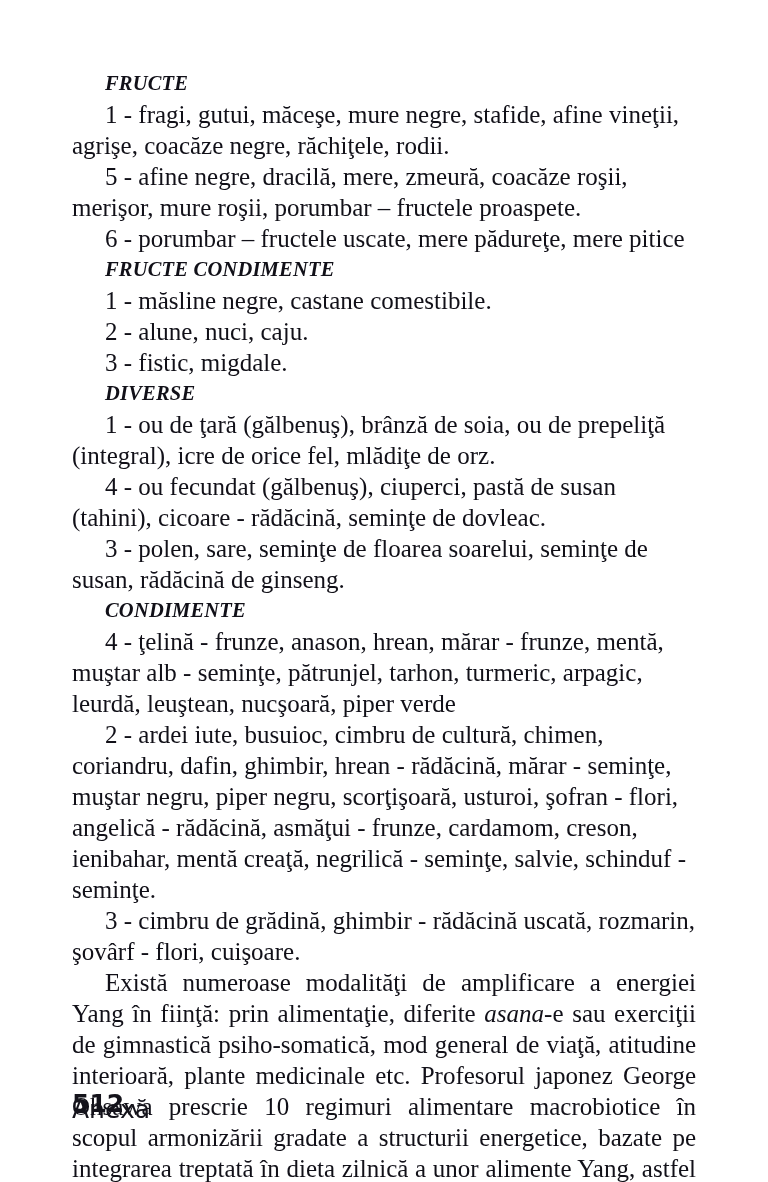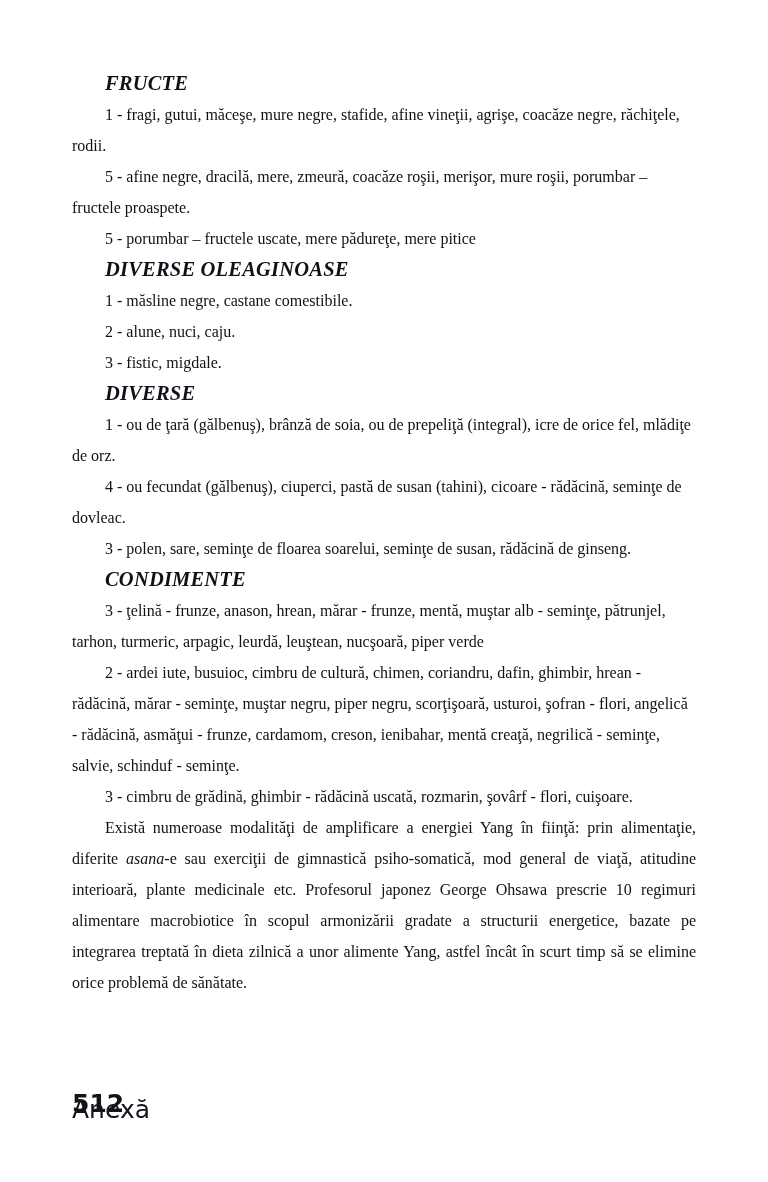--- a/index.html
+++ b/index.html
@@ -32,21 +32,21 @@
     font-weight: bold;
     font-style: italic;
     font-size: 20.5px;
     line-height: 31px;
     letter-spacing: 0.2px;
     text-indent: 33px;
     margin: 0;
     white-space: pre;
   }
   .para {
-    font-size: 16px;
+    font-size: 25px;
     line-height: 31px;
     margin: 0;
     text-indent: 33px;
     text-align: justify;
     text-justify: inter-word;
     hyphens: none;
     word-spacing: 0px;
   }
   .para.nojust {
     text-align: left;
@@ -84,31 +84,31 @@
 </head>
 <body>
 
 <div class="page">
 
   <div class="content">
     <div id="body-blocks">
         <p class="heading">FRUCTE</p>
         <p class="para nojust">1 - fragi, gutui, măceşe, mure negre, stafide, afine vineţii, agrişe, coacăze negre, răchiţele, rodii.</p>
         <p class="para nojust">5 - afine negre, dracilă, mere, zmeură, coacăze roşii, merişor, mure roşii, porumbar – fructele proaspete.</p>
-        <p class="para nojust">5 - porumbar – fructele uscate, mere pădureţe, mere pitice</p>
-        <p class="heading">DIVERSE OLEAGINOASE</p>
+        <p class="para nojust">6 - porumbar – fructele uscate, mere pădureţe, mere pitice</p>
+        <p class="heading">FRUCTE CONDIMENTE</p>
         <p class="para nojust">1 - măsline negre, castane comestibile.</p>
         <p class="para nojust">2 - alune, nuci, caju.</p>
         <p class="para nojust">3  - fistic, migdale.</p>
         <p class="heading">DIVERSE</p>
         <p class="para nojust">1 - ou de ţară (gălbenuş), brânză de soia, ou de prepeliţă (integral), icre de orice fel, mlădiţe de orz.</p>
         <p class="para nojust">4 - ou fecundat (gălbenuş), ciuperci, pastă de susan (tahini), cicoare - rădăcină, seminţe de dovleac.</p>
         <p class="para nojust">3 - polen, sare, seminţe de floarea soarelui, seminţe de susan, rădăcină de ginseng.</p>
         <p class="heading">CONDIMENTE</p>
-        <p class="para nojust">3 - ţelină - frunze, anason, hrean, mărar - frunze, mentă, muştar alb - seminţe, pătrunjel, tarhon, turmeric, arpagic, leurdă, leuştean, nucşoară, piper verde</p>
+        <p class="para nojust">4 - ţelină - frunze, anason, hrean, mărar - frunze, mentă, muştar alb - seminţe, pătrunjel, tarhon, turmeric, arpagic, leurdă, leuştean, nucşoară, piper verde</p>
         <p class="para nojust">2 - ardei iute, busuioc, cimbru de cultură, chimen, coriandru, dafin, ghimbir, hrean - rădăcină, mărar - seminţe, muştar negru, piper negru, scorţişoară, usturoi, şofran - flori, angelică - rădăcină, asmăţui - frunze, cardamom, creson, ienibahar, mentă creaţă, negrilică - seminţe, salvie, schinduf - seminţe.</p>
         <p class="para nojust">3 - cimbru de grădină, ghimbir - rădăcină uscată, rozmarin, şovârf - flori, cuişoare.</p>
       </div>
 
     <p class="para" id="closing-paragraph">
       <span>Există numeroase modalităţi de amplificare a energiei Yang în fiinţă: prin alimentaţie, diferite </span><em>asana</em><span>-e sau exerciţii de gimnastică psiho-somatică, mod general de viaţă, atitudine interioară, plante medicinale etc. Profesorul japonez George Ohsawa prescrie 10 regimuri alimentare macrobiotice în scopul armonizării gradate a structurii energetice, bazate pe integrarea treptată în dieta zilnică a unor alimente Yang, astfel încât în scurt timp să se elimine orice problemă de sănătate.</span>
     </p>
   </div>
 
   <div class="footer">

